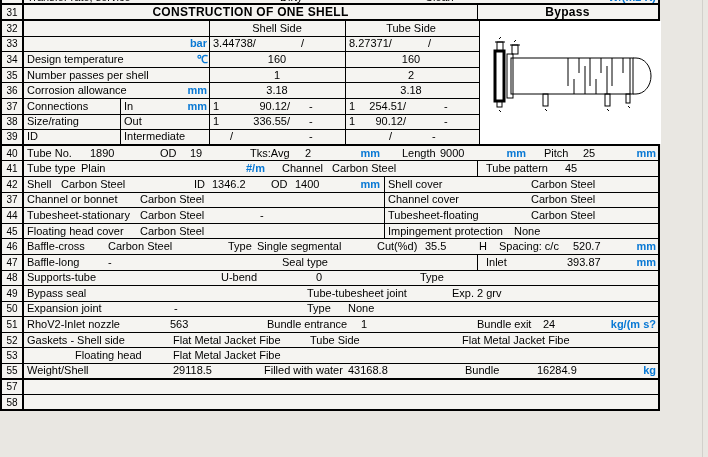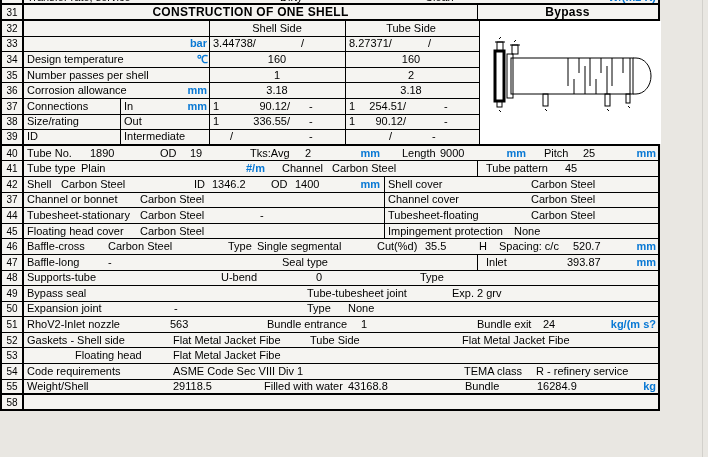--- a/index.html
+++ b/index.html
@@ -375,48 +375,43 @@
     <div class="row">
       <div class="rn">
           <span>53</span>
         </div>
       <div class="rc">
         <span class="c" style="left:51px">Floating head</span>
         <span class="c" style="left:149px">Flat Metal Jacket Fibe</span>
       </div>
     </div>
 
-    <div class="row">
-      <div class="rn">
-          <span>54</span>
-        </div>
-      <div class="rc">
-        <span class="c" style="left:3px">Code requirements</span>
-        <span class="c" style="left:149px">ASME Code Sec VIII Div 1</span>
-        <span class="c" style="left:440px">TEMA class</span>
-        <span class="c" style="left:512px">R - refinery service</span>
-      </div>
-    </div>
 
     <div class="row tk">
       <div class="rn">
           <span>55</span>
         </div>
       <div class="rc">
         <span class="c" style="left:3px">Weight/Shell</span>
         <span class="c" style="left:149px">29118.5</span>
         <span class="c" style="left:240px">Filled with water</span>
         <span class="c" style="left:324px">43168.8</span>
         <span class="c" style="left:441px">Bundle</span>
         <span class="c" style="left:513px">16284.9</span>
         <span class="c rt u" style="left:596px;width:36px">kg</span>
       </div>
     </div>
 
 
+    <div class="row">
+      <div class="rn">
+          <span>57</span>
+        </div>
+      <div class="rc"></div>
+    </div>
 
     <div class="row tk">
       <div class="rn">
           <span>58</span>
         </div>
       <div class="rc"></div>
     </div>
 
     <div class="sketchbox">
       <svg viewBox="0 0 181 123" width="181" height="123" xmlns="http://www.w3.org/2000/svg">

